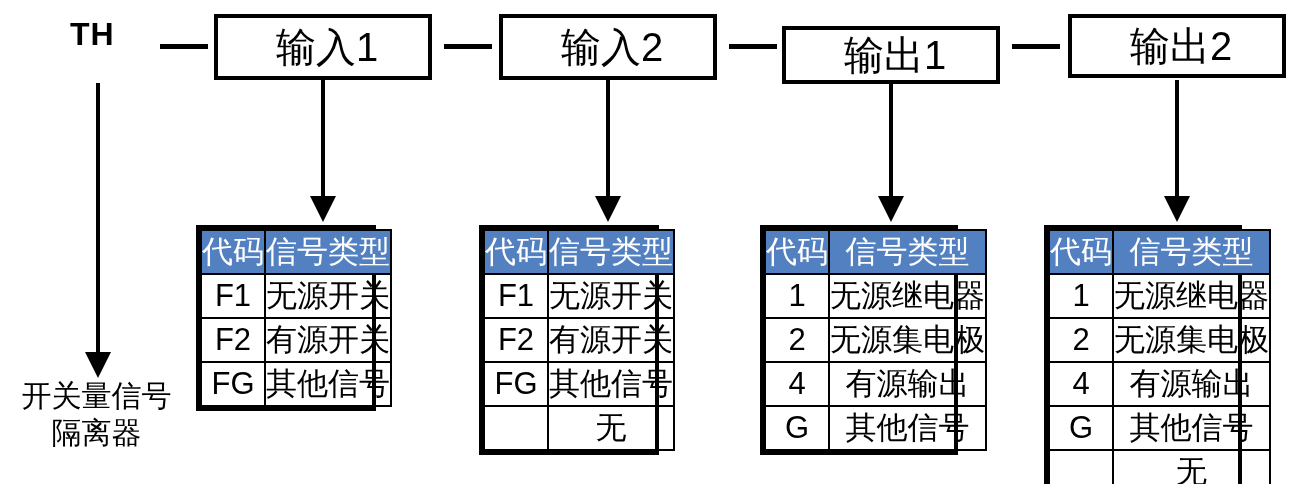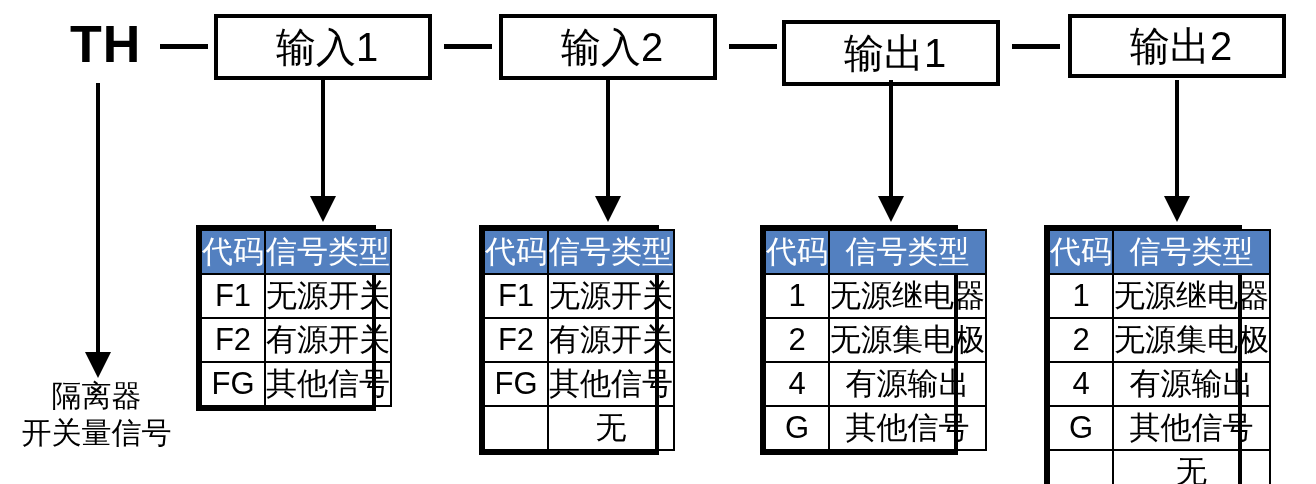--- a/index.html
+++ b/index.html
@@ -15,21 +15,21 @@
     position: relative;
     width: 1316px;
     height: 484px;
     background: #ffffff;
     overflow: hidden;
   }
 
   
   .prefix {
     position: absolute;
-    font-size: 52px;
+    font-size: 32px;
     font-weight: 700;
     letter-spacing: 1px;
     line-height: 1;
     white-space: nowrap;
   }
   .dash {
     position: absolute;
     height: 5px;
     background: #000000;
   }
@@ -121,21 +121,21 @@
   </div>
 
   <div class="dash" style="left:444px; top:44px; width:48px;"></div>
 
   <div class="seg-box" style="left:499px; top:14px; width:218px; height:66px;">
     <span>输入2</span>
   </div>
 
   <div class="dash" style="left:729px; top:44px; width:48px;"></div>
 
-  <div class="seg-box" style="left:782px; top:20px; width:218px; height:66px;">
+  <div class="seg-box" style="left:782px; top:26px; width:218px; height:58px;">
     <span>输出1</span>
   </div>
 
   <div class="dash" style="left:1012px; top:44px; width:48px;"></div>
 
   <div class="seg-box" style="left:1068px; top:14px; width:218px; height:64px;">
     <span>输出2</span>
   </div>
 
   <div class="vline" style="left:96px; top:83px; height:272px;"></div>
@@ -147,22 +147,22 @@
   <div class="vline" style="left:606px; top:80px; height:122px;"></div>
   <div class="arrowhead" style="left:595px; top:196px;"></div>
 
   <div class="vline" style="left:889px; top:80px; height:122px;"></div>
   <div class="arrowhead" style="left:878px; top:196px;"></div>
 
   <div class="vline" style="left:1175px; top:80px; height:122px;"></div>
   <div class="arrowhead" style="left:1164px; top:196px;"></div>
 
   <div class="caption" style="left:0px; top:378px; width:193px;">
+    <div>开关量信号</div>
     <div>隔离器</div>
-    <div>开关量信号</div>
   </div>
 
   <div class="code-table" style="left:196px; top:225px; width:180px;">
     <table>
       <thead>
         <tr>
           <th class="col-code">代码</th>
           <th>信号类型</th>
         </tr>
       </thead>

